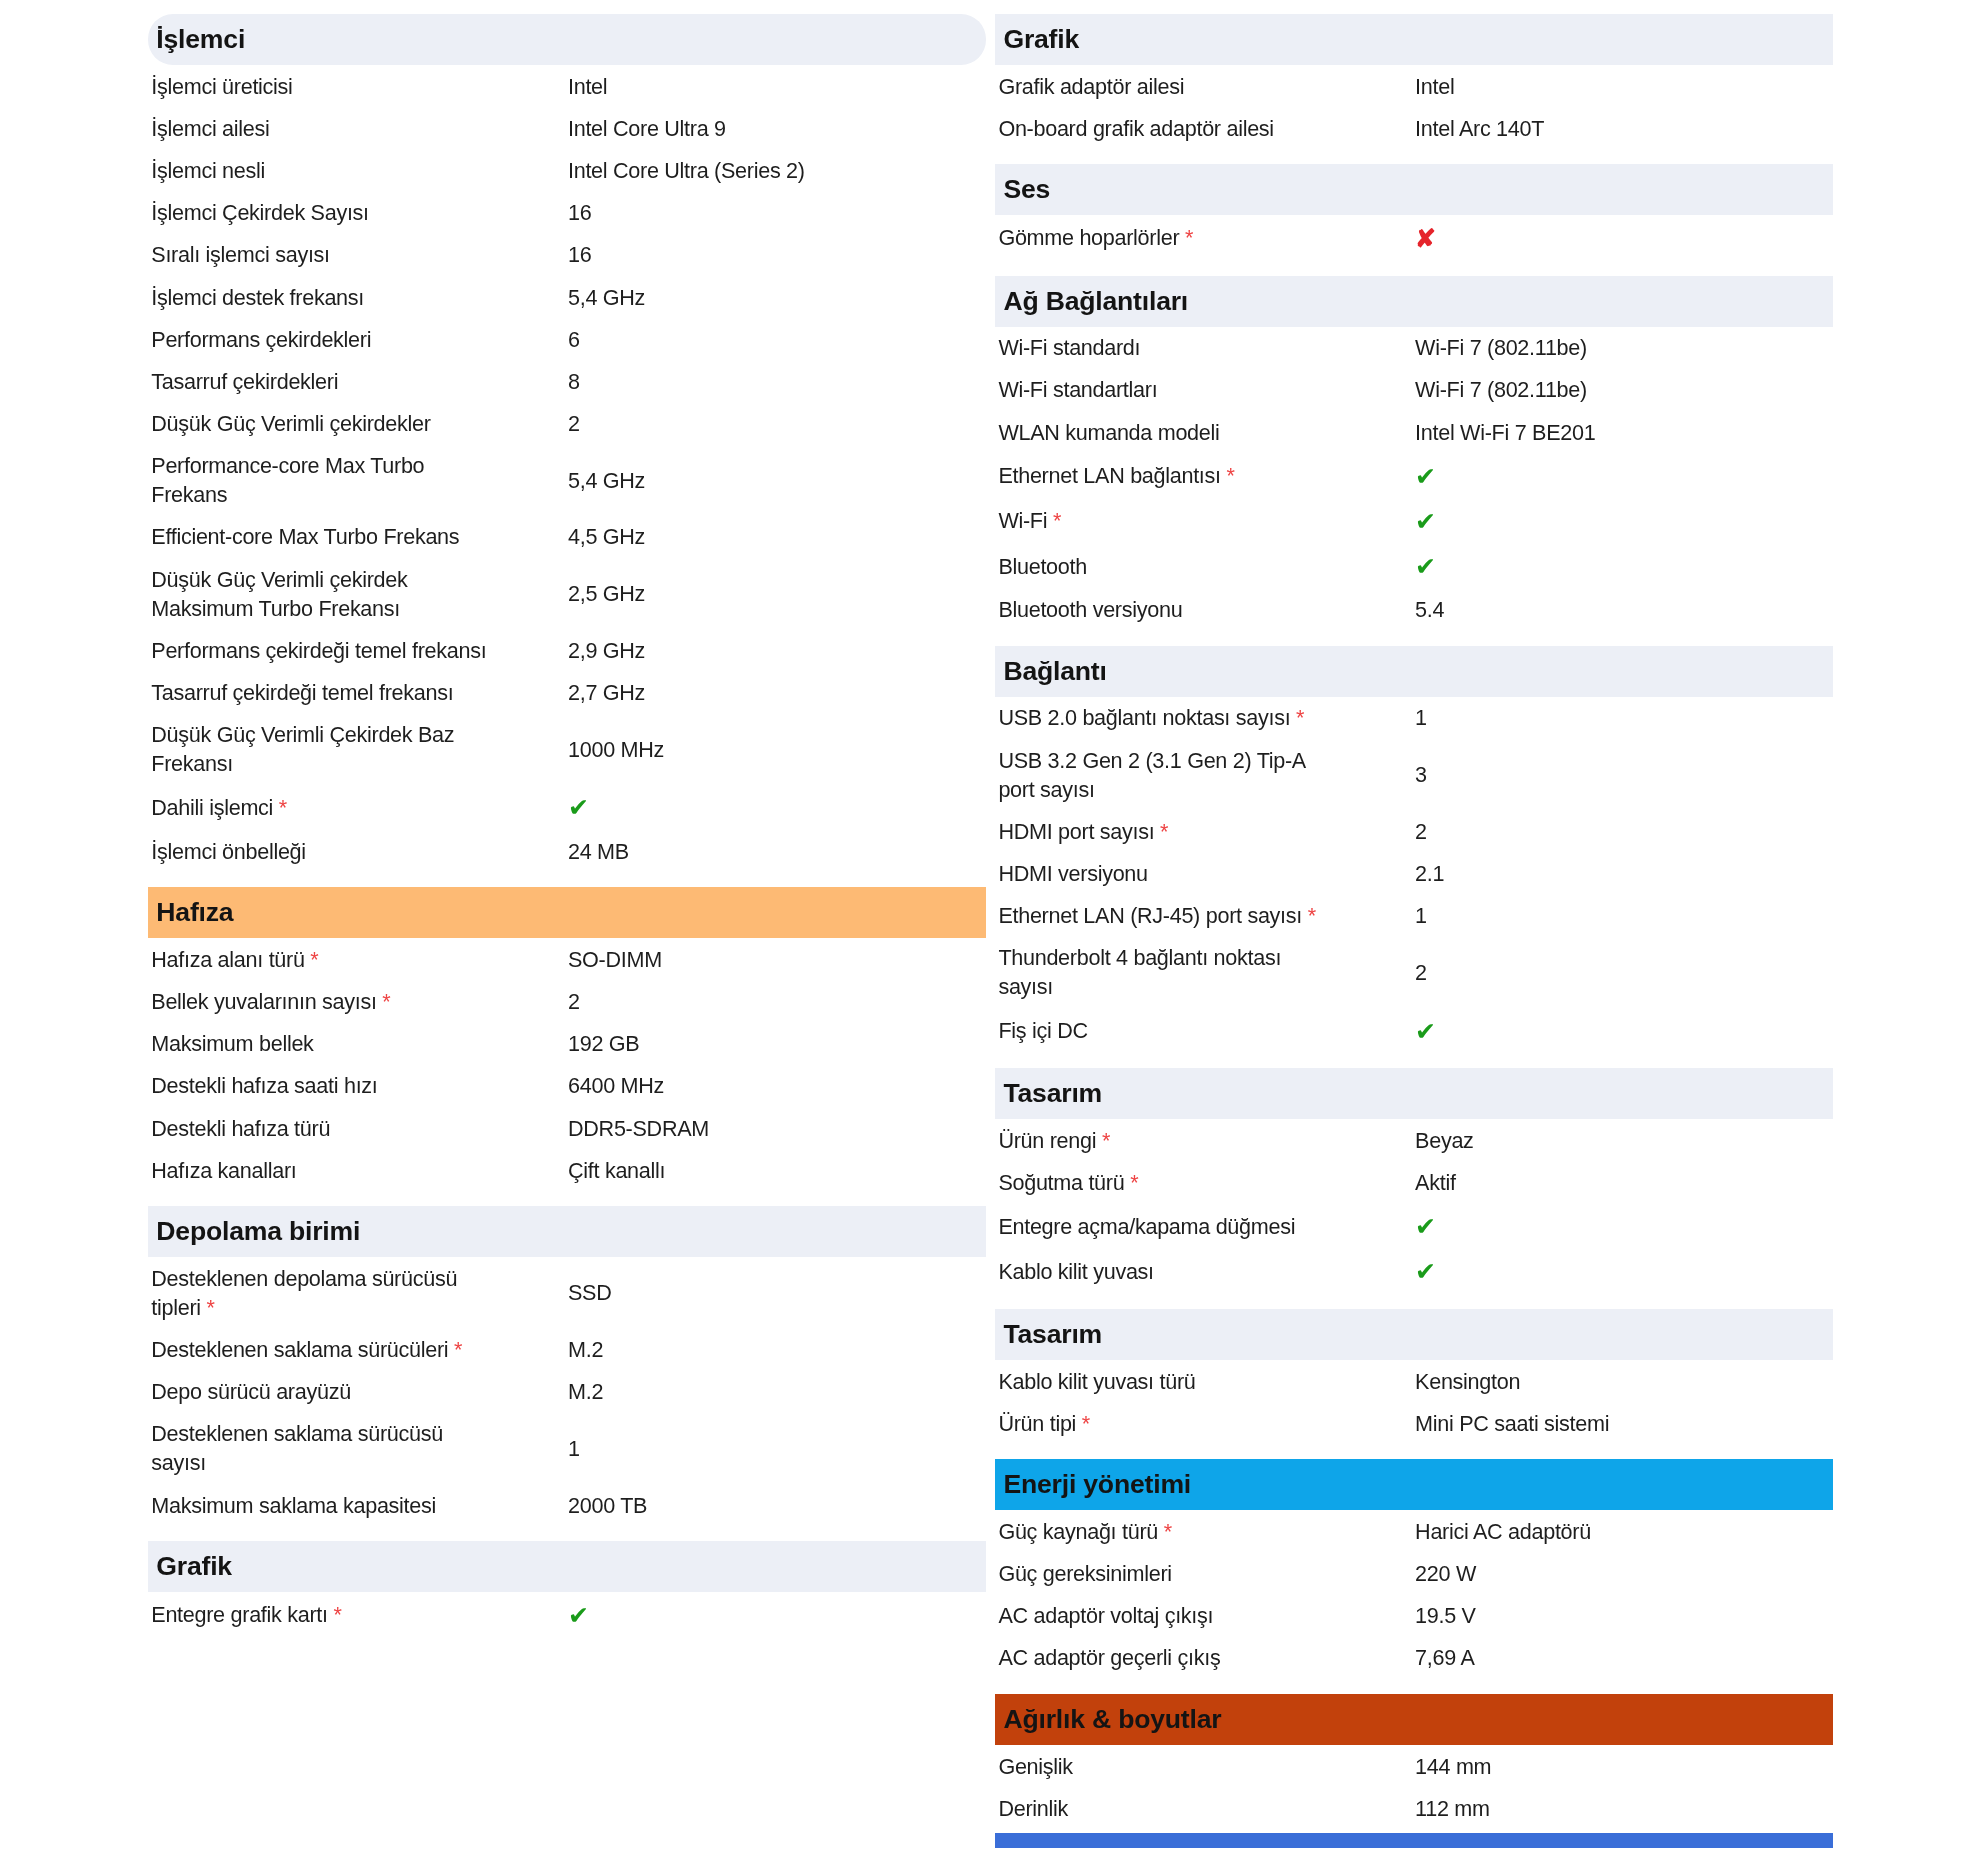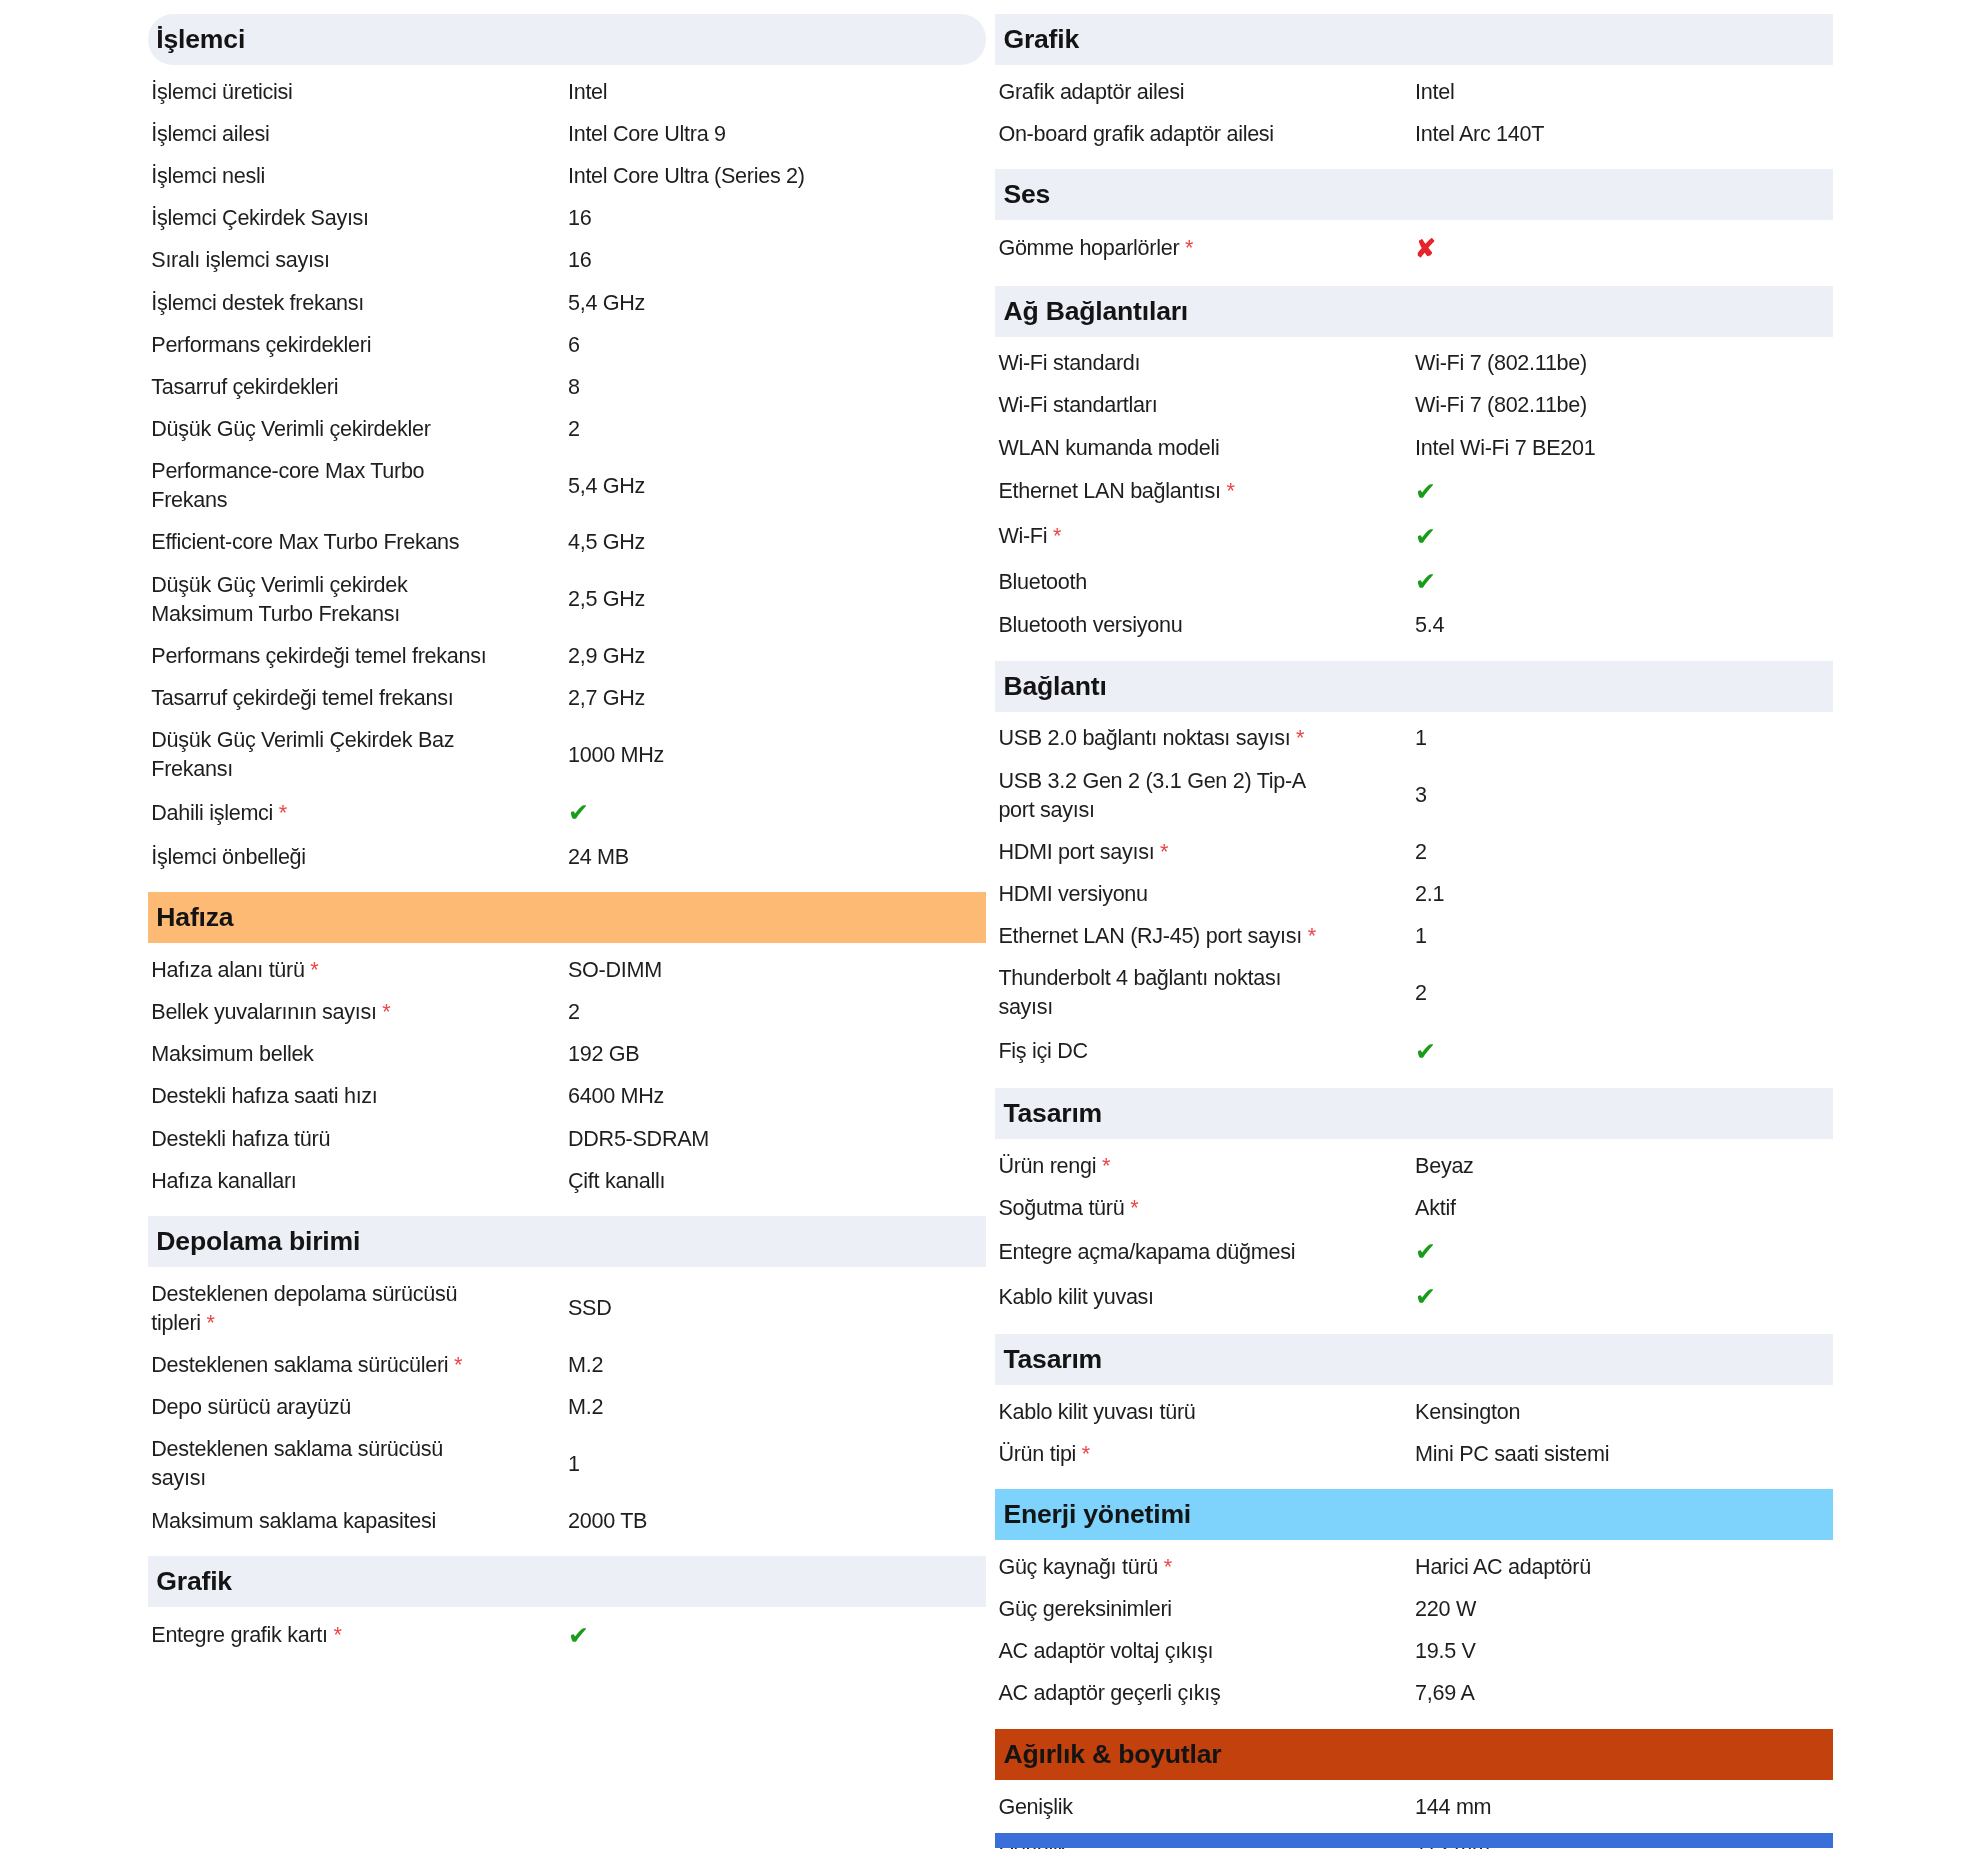--- a/index.html
+++ b/index.html
@@ -9,21 +9,21 @@
     color:#1e1e1e;
   }
   .columns{position:absolute;left:148px;top:14px;display:flex;gap:9.1px;}
   .col{width:838px;flex:0 0 838px;}
   .section{margin:0 0 15px 0;}
   .band{
     height:51px;background:#eceff6;display:flex;align-items:center;
     box-sizing:border-box;padding-left:8.3px;
   }
   .band .title{font-size:26.6px;font-weight:bold;color:#141414;letter-spacing:-0.2px;}
-  .rows{padding-top:5px;}
+  .rows{}
   .row{display:flex;align-items:center;padding:6.6px 0;}
   .label{
     width:420px;flex:0 0 420px;box-sizing:border-box;
     padding-left:3.3px;padding-right:11.6px;
     font-size:21.6px;line-height:29px;letter-spacing:-0.3px;
   }
   .label-text{white-space:pre-line;}
   .asterisk{color:#ee4444;}
   .value{flex:1;font-size:21.6px;line-height:29px;letter-spacing:-0.3px;}
   .check{color:#1a9b1a;font-size:25px;line-height:32px;}
@@ -318,21 +318,21 @@
             <div class="label"><span class="label-text">Kablo kilit yuvası türü</span></div>
             <div class="value">Kensington</div>
           </div>
           <div class="row">
             <div class="label"><span class="label-text">Ürün tipi</span><span class="asterisk" style="color: rgb(238, 68, 68);"> *</span></div>
             <div class="value">Mini PC saati sistemi</div>
           </div>
         </div>
       </div>
       <div class="section">
-        <div class="band" style="background: #7dd3fc;">
+        <div class="band" style="background: #0ea5e9;">
           <span class="title">Enerji yönetimi</span>
         </div>
         <div class="rows">
           <div class="row">
             <div class="label"><span class="label-text">Güç kaynağı türü</span><span class="asterisk" style="color: rgb(238, 68, 68);"> *</span></div>
             <div class="value">Harici AC adaptörü</div>
           </div>
           <div class="row">
             <div class="label"><span class="label-text">Güç gereksinimleri</span></div>
             <div class="value">220 W</div>

